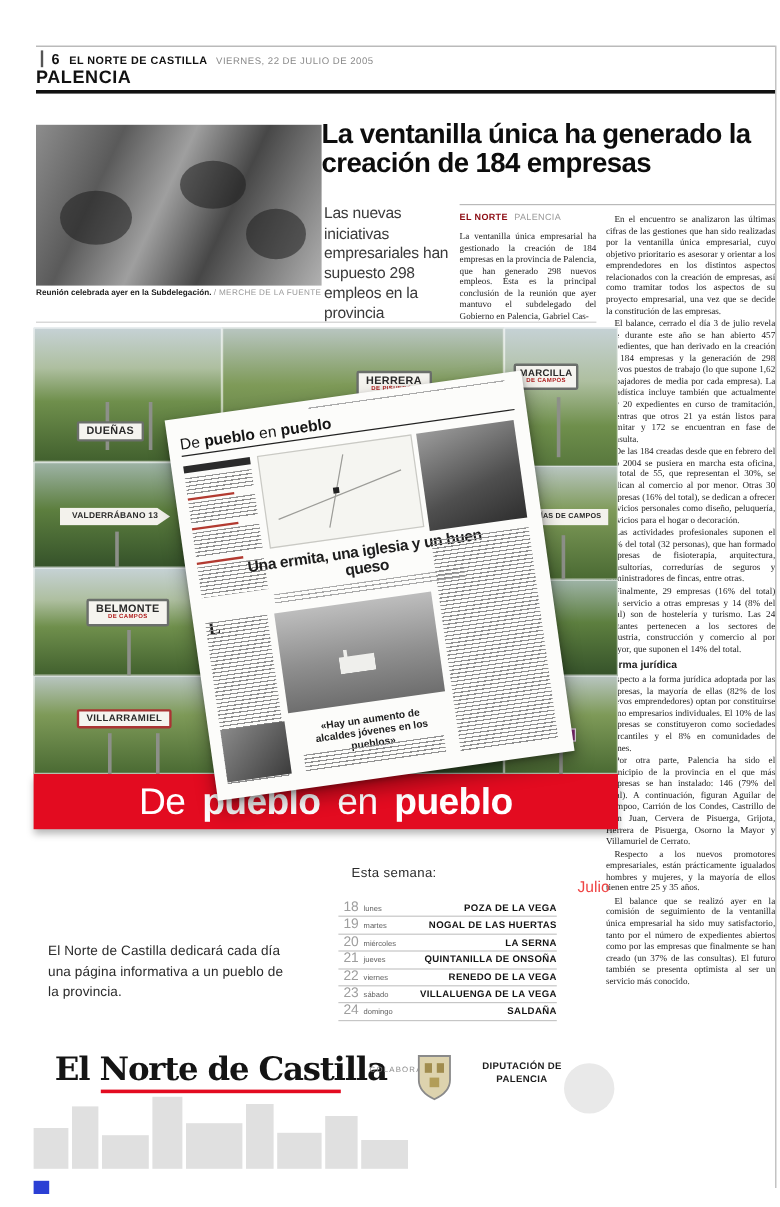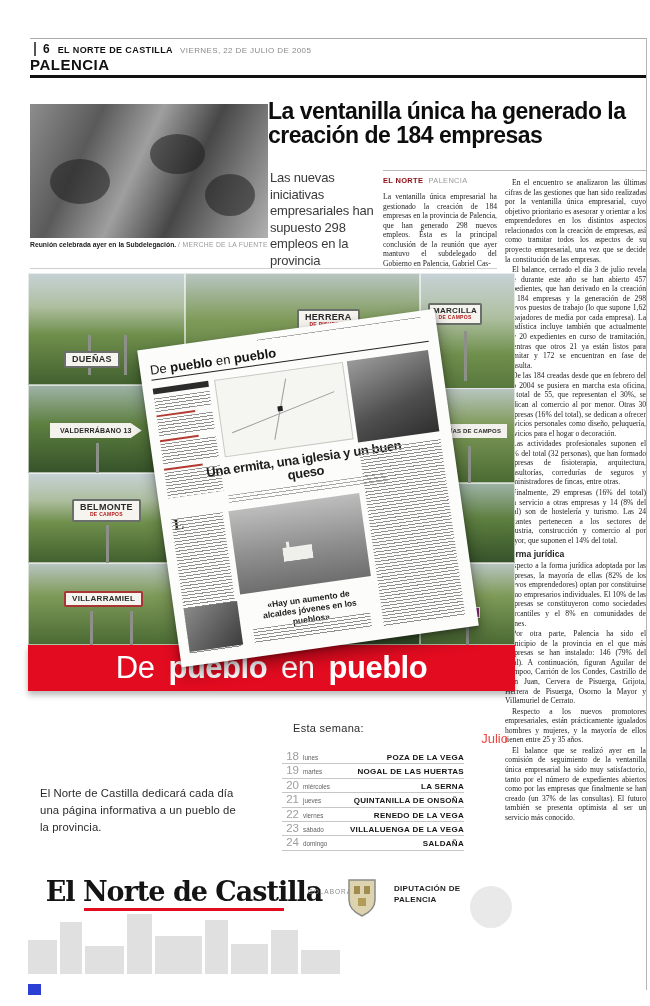--- a/index.html
+++ b/index.html
@@ -117,21 +117,21 @@
   .skyline{position:absolute;left:0;bottom:4px;width:312px;height:78px;display:flex;align-items:flex-end;gap:3px;}
   .skyline span{display:block;background:#e0e0e0;}
   .logotext{position:absolute;left:0;top:14px;width:312px;text-align:center;
             font-family:"DejaVu Serif",serif;font-weight:bold;font-size:27px;letter-spacing:-1px;color:#141414;}
   .logorule{position:absolute;left:56px;top:46px;width:200px;height:3px;background:#e30b20;}
   .tagline{position:absolute;left:0;top:55px;width:312px;text-align:center;
            font-size:8px;font-weight:bold;letter-spacing:1.1px;color:#333;}
   .bluemark{left:28px;top:984px;width:13px;height:11px;background:#2b3fd4;}
   .colabora-label{left:308px;top:888px;font-size:6.5px;color:#8a8a8a;letter-spacing:1px;}
   .shield{left:346px;top:878px;}
-  .dipu{left:394px;top:884px;width:82px;text-align:left;font-size:8px;font-weight:bold;line-height:1.35;color:#1d1d1d;letter-spacing:.3px;}
+  .dipu{left:394px;top:884px;width:82px;text-align:center;font-size:8px;font-weight:bold;line-height:1.35;color:#1d1d1d;letter-spacing:.3px;}
   .ghostcircle{left:470px;top:886px;width:42px;height:42px;border-radius:50%;background:#e9e9e9;}
 </style>
 </head>
 <body>
 
 <div class="page">
 
   <div class="abs topline"></div>
   <div class="abs mastrow">
     <span class="pageno">6</span>

